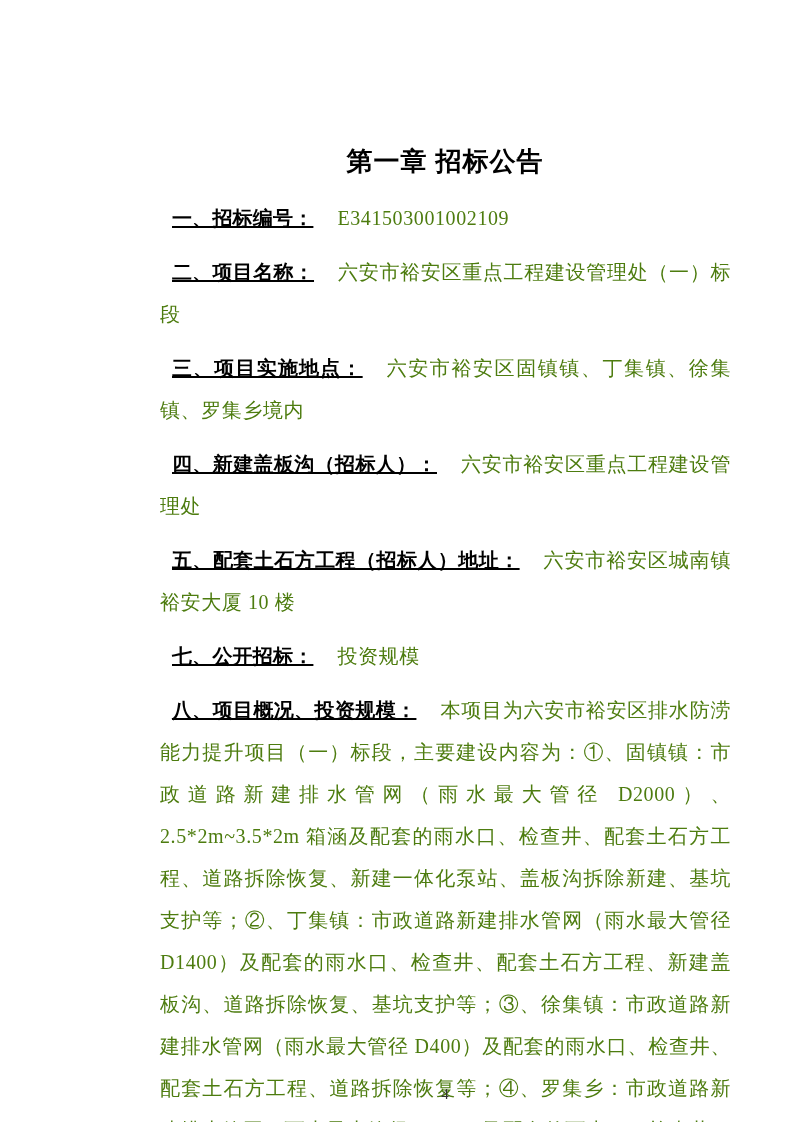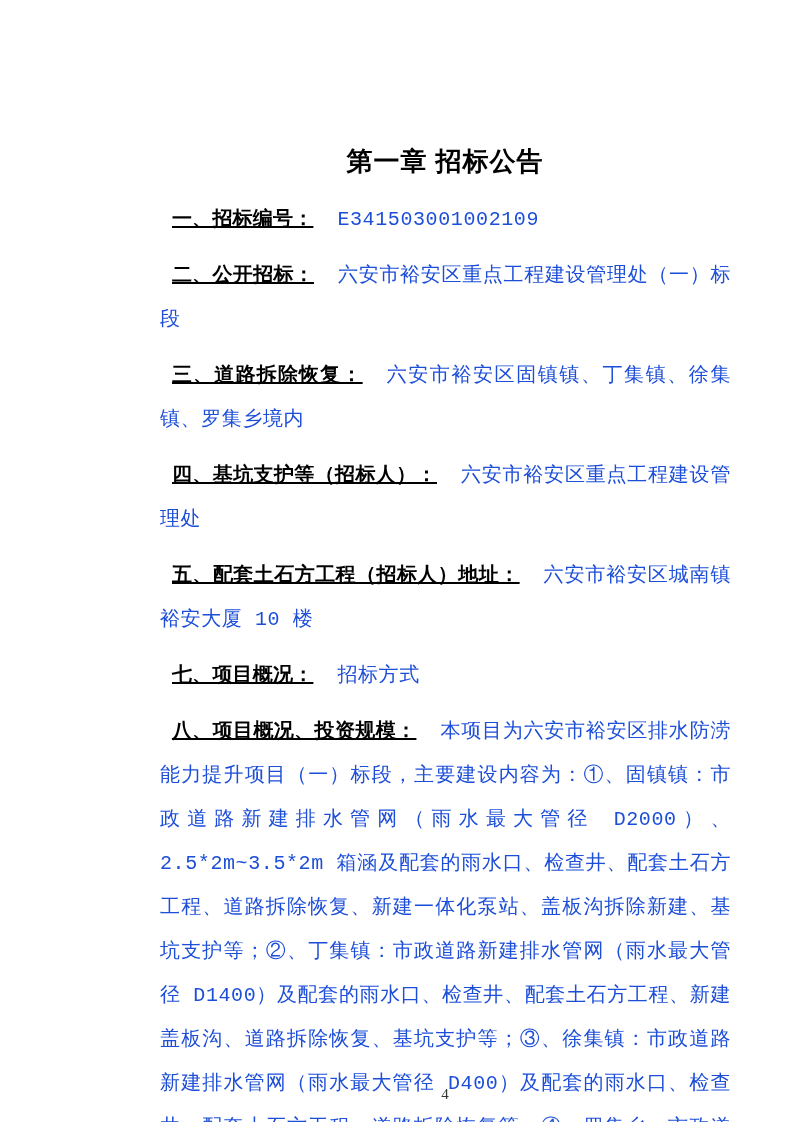--- a/index.html
+++ b/index.html
@@ -46,23 +46,23 @@
     color: #111111;
   }
   .item .label {
     font-family: "Liberation Sans", sans-serif;
     font-weight: 700;
     color: #000000;
     letter-spacing: 0.2px;
     text-decoration: underline;
   }
   .item .value {
-    font-family: Liberation Mono, monospace;
+    font-family: Liberation Serif, serif;
     font-weight: 400;
-    color: #1d4ed8;
+    color: #4d7c0f;
   }
   .page-footer {
     position: absolute;
     top: 1038px;
     left: 0;
     width: 794px;
     text-align: center;
     font-family: "Liberation Serif", serif;
     font-size: 15px;
     color: #333333;
@@ -72,30 +72,30 @@
 <body>
 
 <div class="page">
 
   <div class="doc-title">第一章 招标公告</div>
 
   <div class="content">
 
     <p class="item"><span class="label">一、招标编号：</span><span class="value">E341503001002109</span></p>
 
-    <p class="item"><span class="label">二、公开招标：</span><span class="value">六安市裕安区重点工程建设管理处（一）标段</span></p>
+    <p class="item"><span class="label">二、项目名称：</span><span class="value">六安市裕安区重点工程建设管理处（一）标段</span></p>
 
-    <p class="item"><span class="label">三、道路拆除恢复：</span><span class="value">六安市裕安区固镇镇、丁集镇、徐集镇、罗集乡境内</span></p>
+    <p class="item"><span class="label">三、项目实施地点：</span><span class="value">六安市裕安区固镇镇、丁集镇、徐集镇、罗集乡境内</span></p>
 
-    <p class="item"><span class="label">四、基坑支护等（招标人）：</span><span class="value">六安市裕安区重点工程建设管理处</span></p>
+    <p class="item"><span class="label">四、新建盖板沟（招标人）：</span><span class="value">六安市裕安区重点工程建设管理处</span></p>
 
     <p class="item"><span class="label">五、配套土石方工程（招标人）地址：</span><span class="value">六安市裕安区城南镇裕安大厦 10 楼</span></p>
 
 
-    <p class="item"><span class="label">七、项目概况：</span><span class="value">招标方式</span></p>
+    <p class="item"><span class="label">七、公开招标：</span><span class="value">投资规模</span></p>
 
     <p class="item"><span class="label">八、项目概况、投资规模：</span><span class="value">本项目为六安市裕安区排水防涝能力提升项目（一）标段，主要建设内容为：①、固镇镇：市政道路新建排水管网（雨水最大管径 D2000）、2.5*2m~3.5*2m 箱涵及配套的雨水口、检查井、配套土石方工程、道路拆除恢复、新建一体化泵站、盖板沟拆除新建、基坑支护等；②、丁集镇：市政道路新建排水管网（雨水最大管径 D1400）及配套的雨水口、检查井、配套土石方工程、新建盖板沟、道路拆除恢复、基坑支护等；③、徐集镇：市政道路新建排水管网（雨水最大管径 D400）及配套的雨水口、检查井、配套土石方工程、道路拆除恢复等；④、罗集乡：市政道路新建排水管网（雨水最大管径 D800）及配套的雨水口、检查井、配套土石方工程、道路拆除恢复等；具体详</span></p>
 
   </div>
 
   <div class="page-footer">4</div>
 
 </div>
 
 </body></html>

